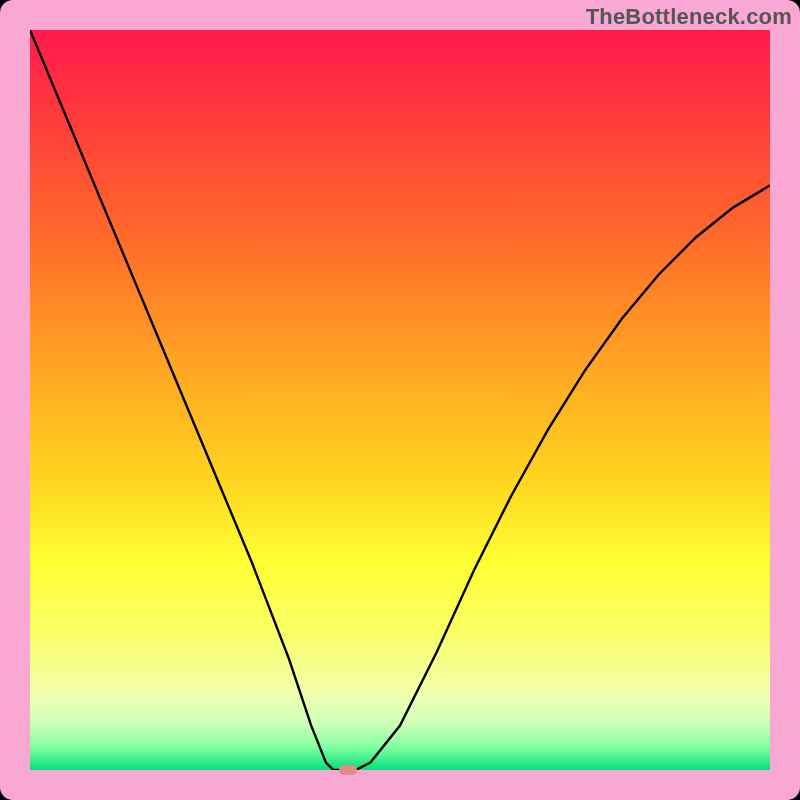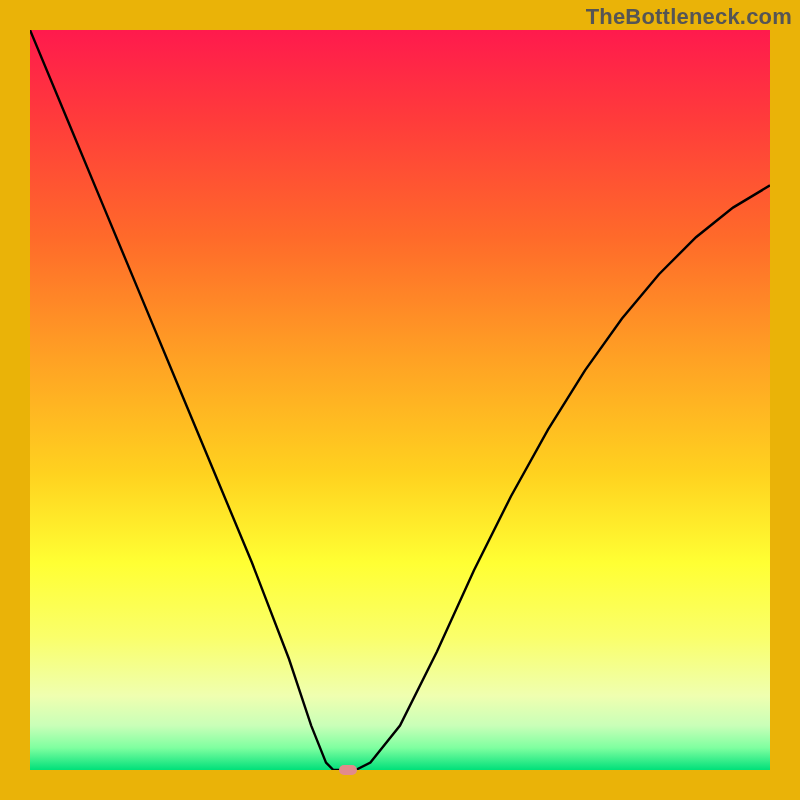--- a/index.html
+++ b/index.html
@@ -8,21 +8,22 @@
     width: 800px;
     height: 800px;
     overflow: hidden;
     background: #000;
     font-family: Arial, Helvetica, sans-serif;
   }
   .outer {
     position: relative;
     width: 800px;
     height: 800px;
-    background: #eab308;
+    background: #f9a8d4;
+    border-radius: 13px;
   }
   .plot {
     position: absolute;
     left: 30px;
     top: 30px;
     width: 740px;
     height: 740px;
     background: linear-gradient(
       to bottom,
       #ff1a4d 0%,

